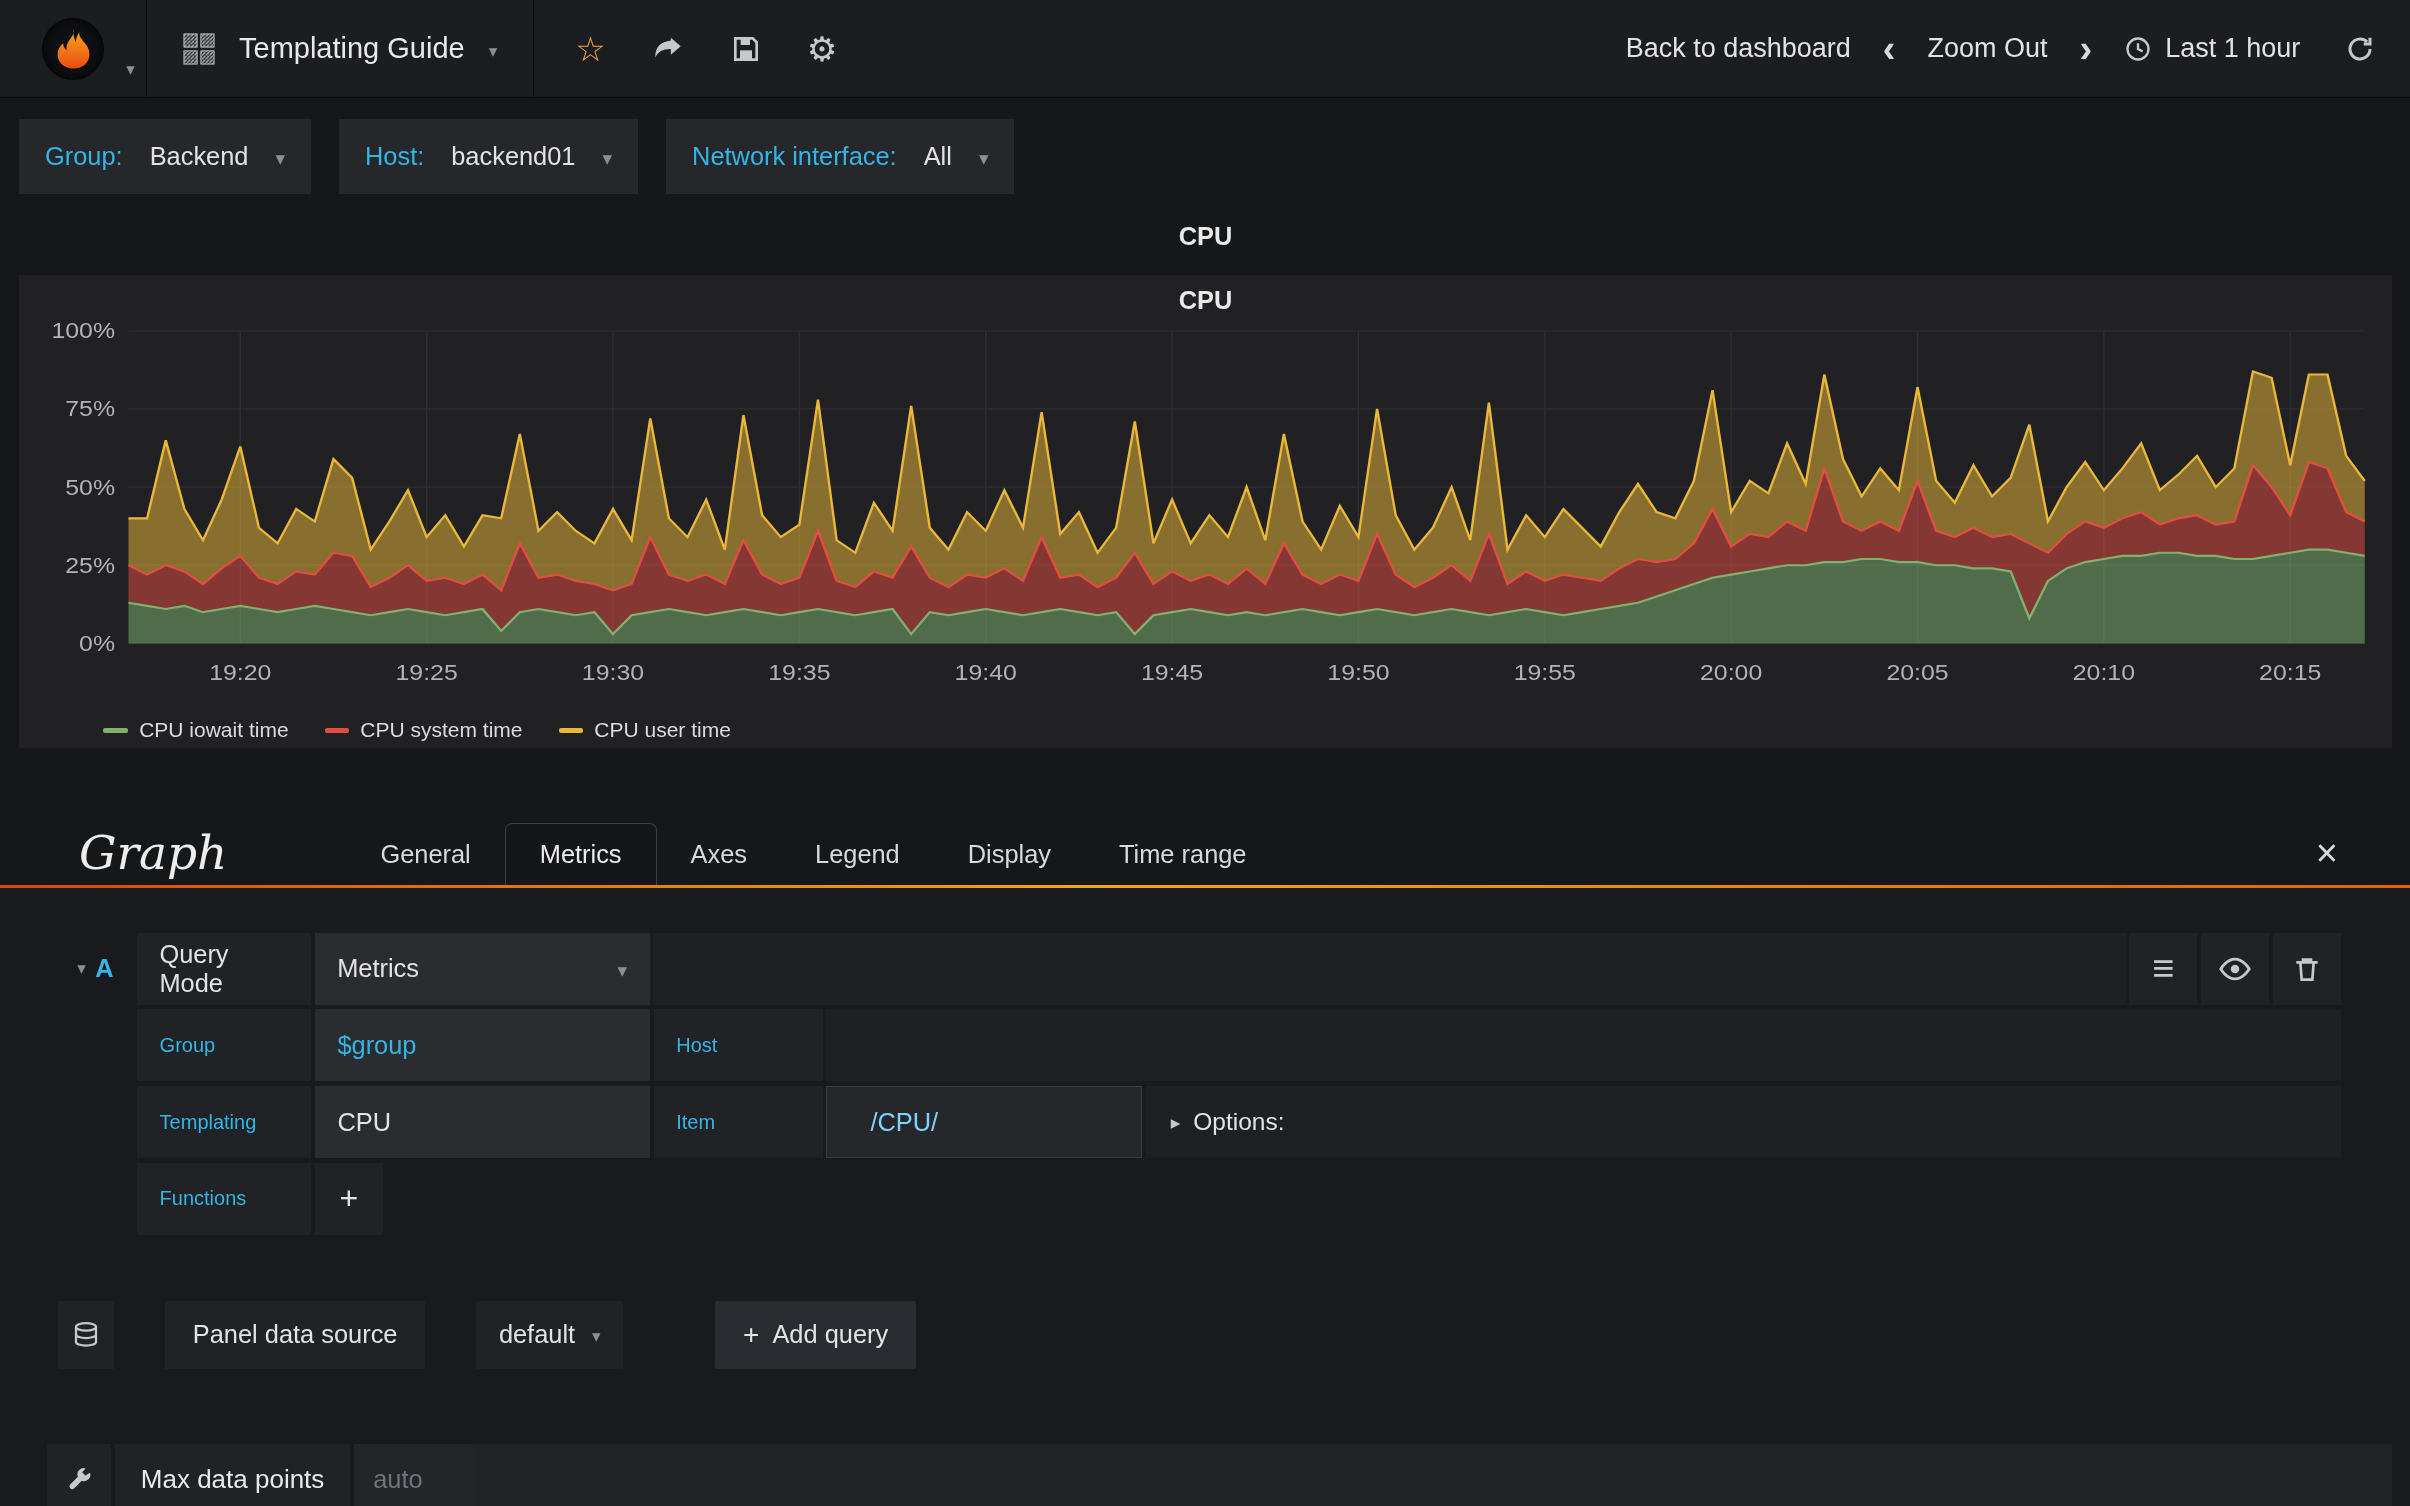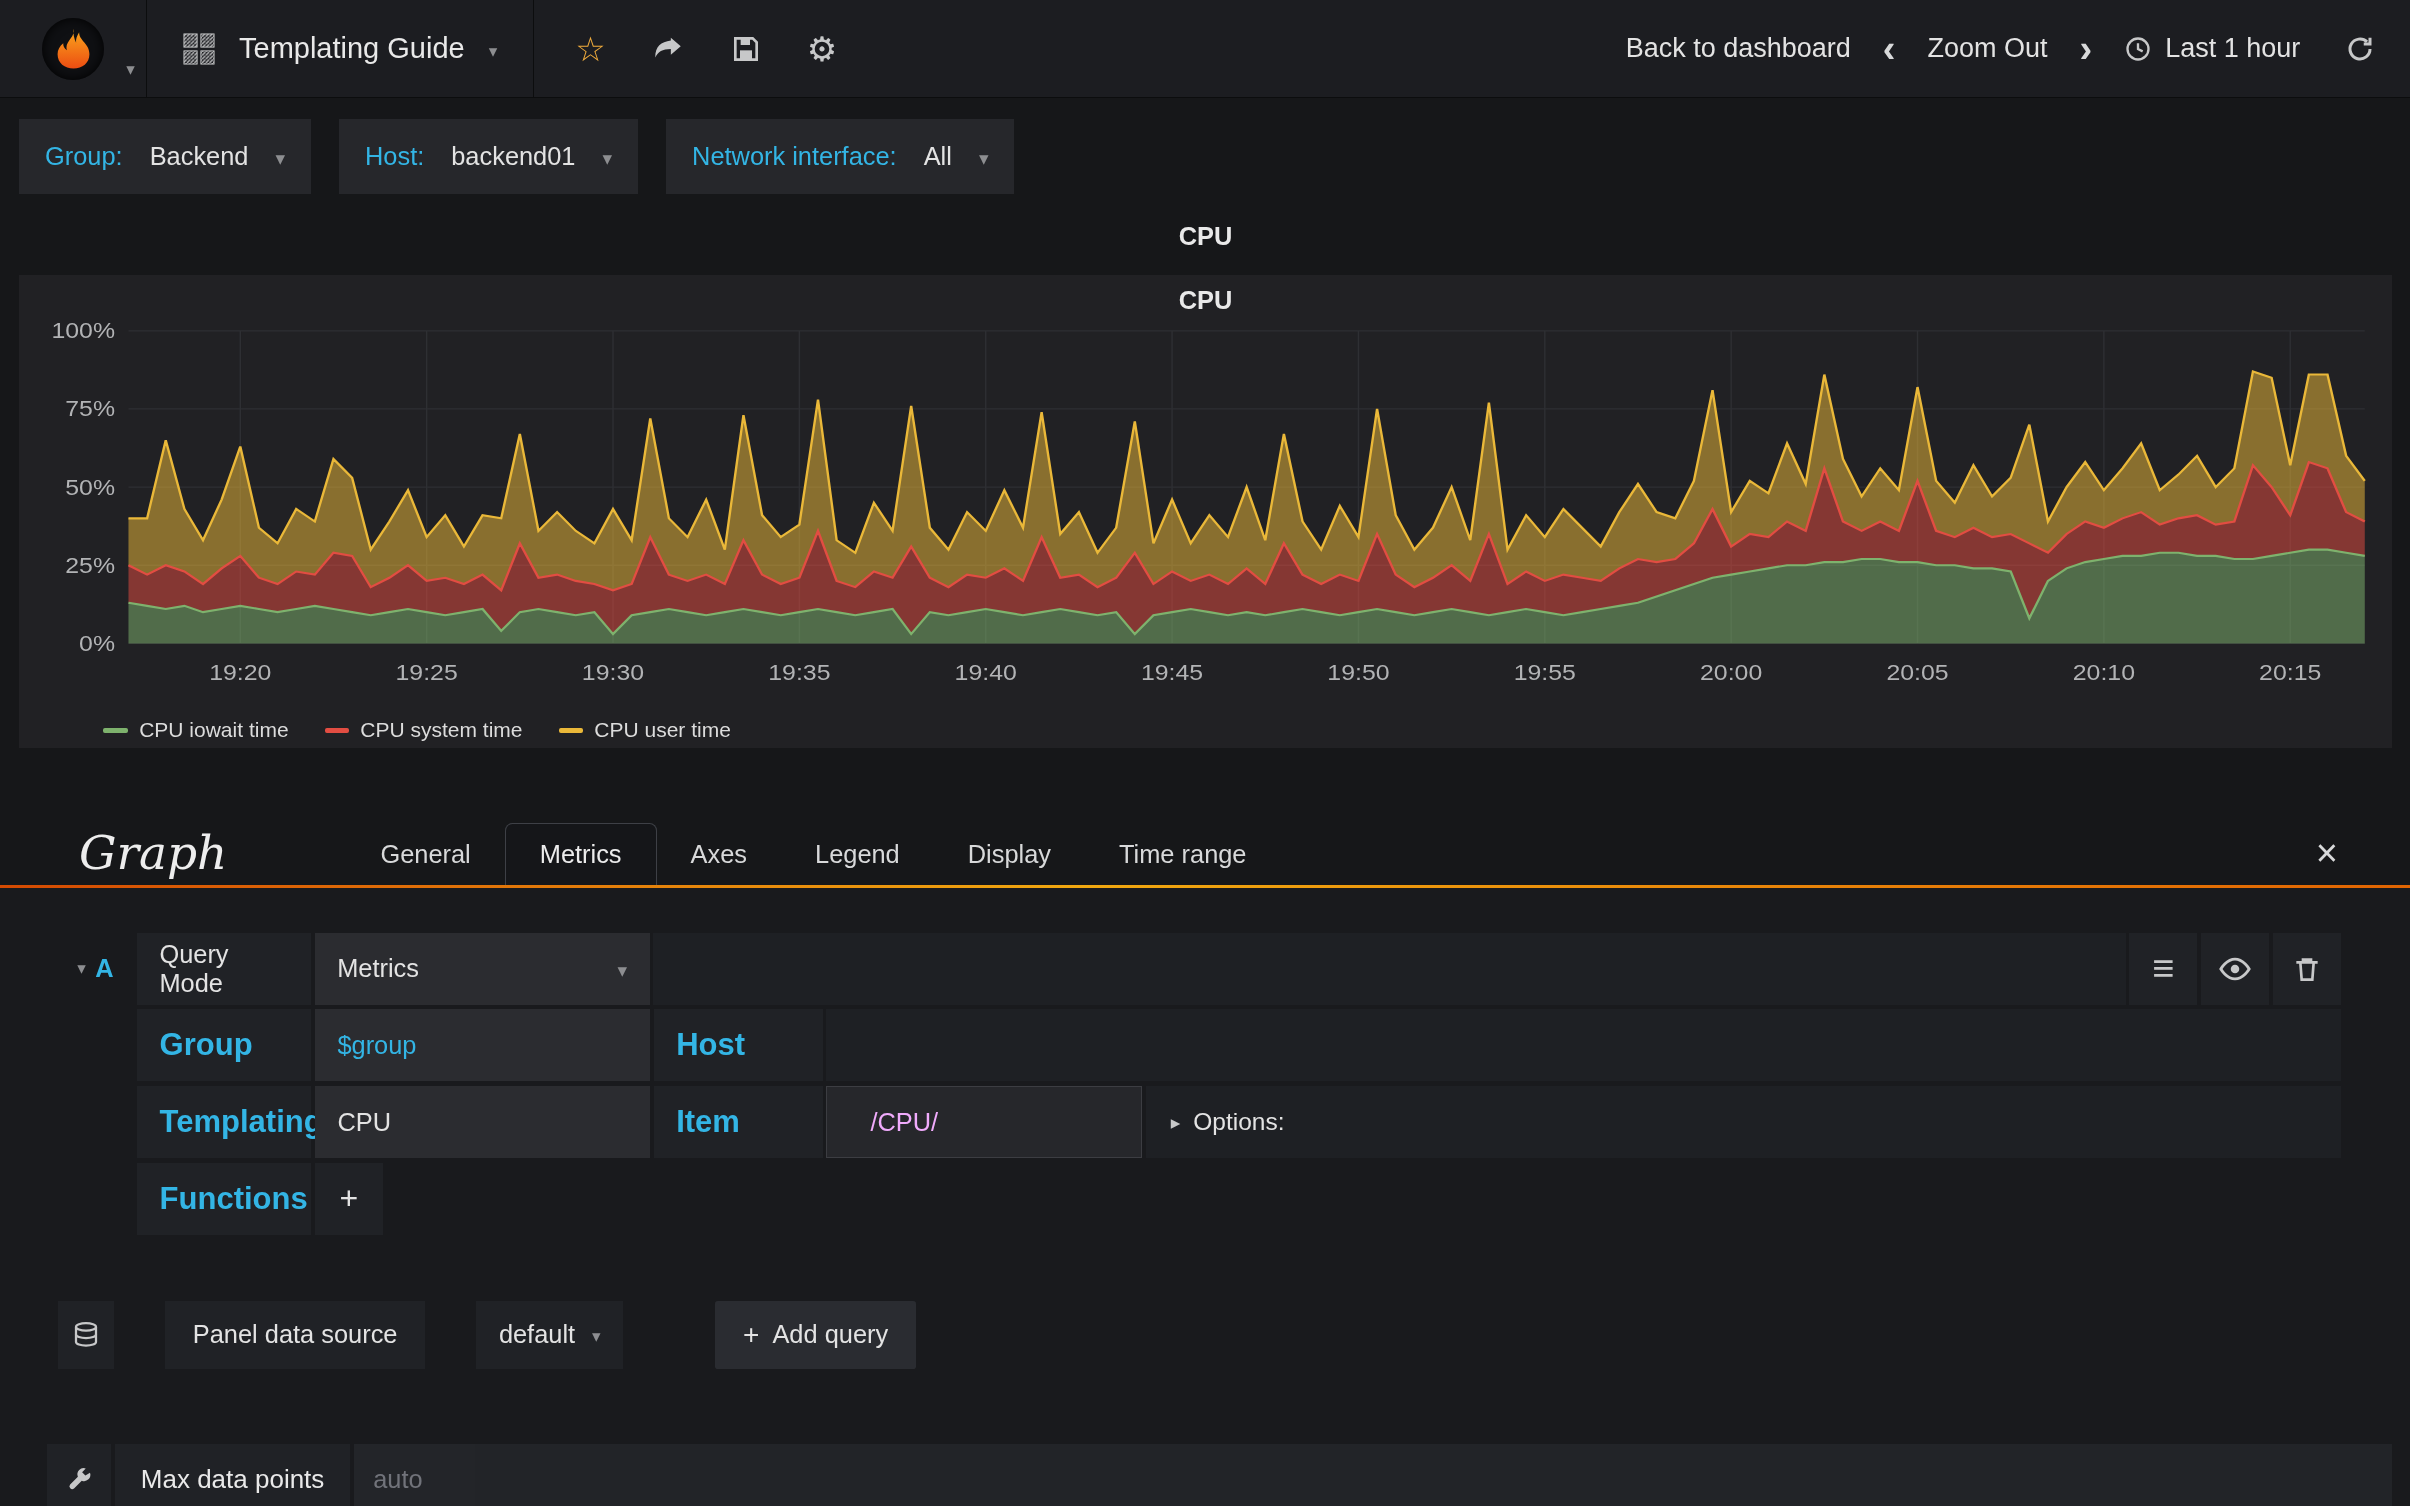--- a/index.html
+++ b/index.html
@@ -64,25 +64,25 @@
   .editor-accent { height: 2.8px; background: linear-gradient(90deg, #d44a02, #f0a810 45%, #e06402); }
   .editor-body { background: #191a1d; height: 620px; padding-top: 45px; }
 
   .qrow { display: flex; align-items: stretch; margin: 0 70px 4.7px 58px; height: 72px; }
   .qspacer { width: 79px; }
   .qc { display: flex; align-items: center; margin-right: 3.8px; font-size: 25.4px; }
   .qcaret-cell { width: 75px; justify-content: center; gap: 9.4px; }
   .qcaret { color: #8d8e91; font-size: 17px; }
   .qletter { color: #33b5e5; font-weight: bold; font-size: 25.4px; }
   .qlabel { width: 174px; background: #202226; padding: 0 22.6px; color: #e3e3e3; }
-  .qlabel.cyan { color: #33b5e5; font-weight: bold; font-size: 31px; }
+  .qlabel.cyan { color: #33b5e5; font-weight: normal; font-size: 20px; }
   .qlabel.narrow { width: 169px; }
   .qvalue { width: 335px; background: #2b2c30; padding: 0 22.6px; color: #e3e3e3; }
   .qvalue.cyan { color: #33b5e5; }
-  .qvalue.yellow { color: #f0abfc; padding-left: 43px; }
+  .qvalue.yellow { color: #7dd3fc; padding-left: 43px; }
   .qvalue.host { width: 316px; background: #26272b; border: 0.9px solid #3c3d42; }
   .qselect { justify-content: space-between; }
   .qfiller { flex: 1; background: #1e2024; }
   .qfiller.options { padding: 0 24.5px; color: #e3e3e3; font-size: 24.5px;
     display: flex; align-items: center; gap: 13px; }
   .opt-caret { color: #c7c8c9; font-size: 19px; }
   .icon-cell { width: 68px; background: #202226; justify-content: center; }
   .menu-glyph { font-size: 38px; color: #c7c8c9; }
   .plus-cell { width: 68px; background: #202226; justify-content: center;
     font-size: 32px; color: #e3e3e3; }

